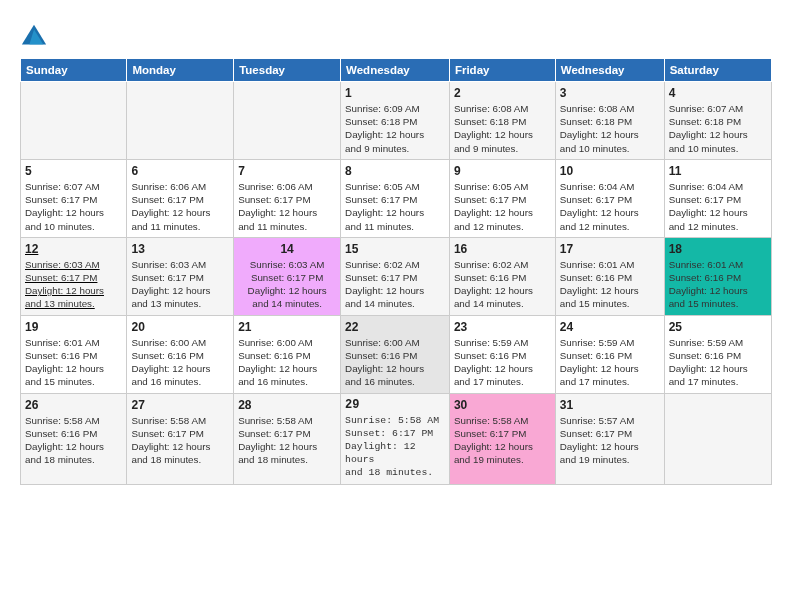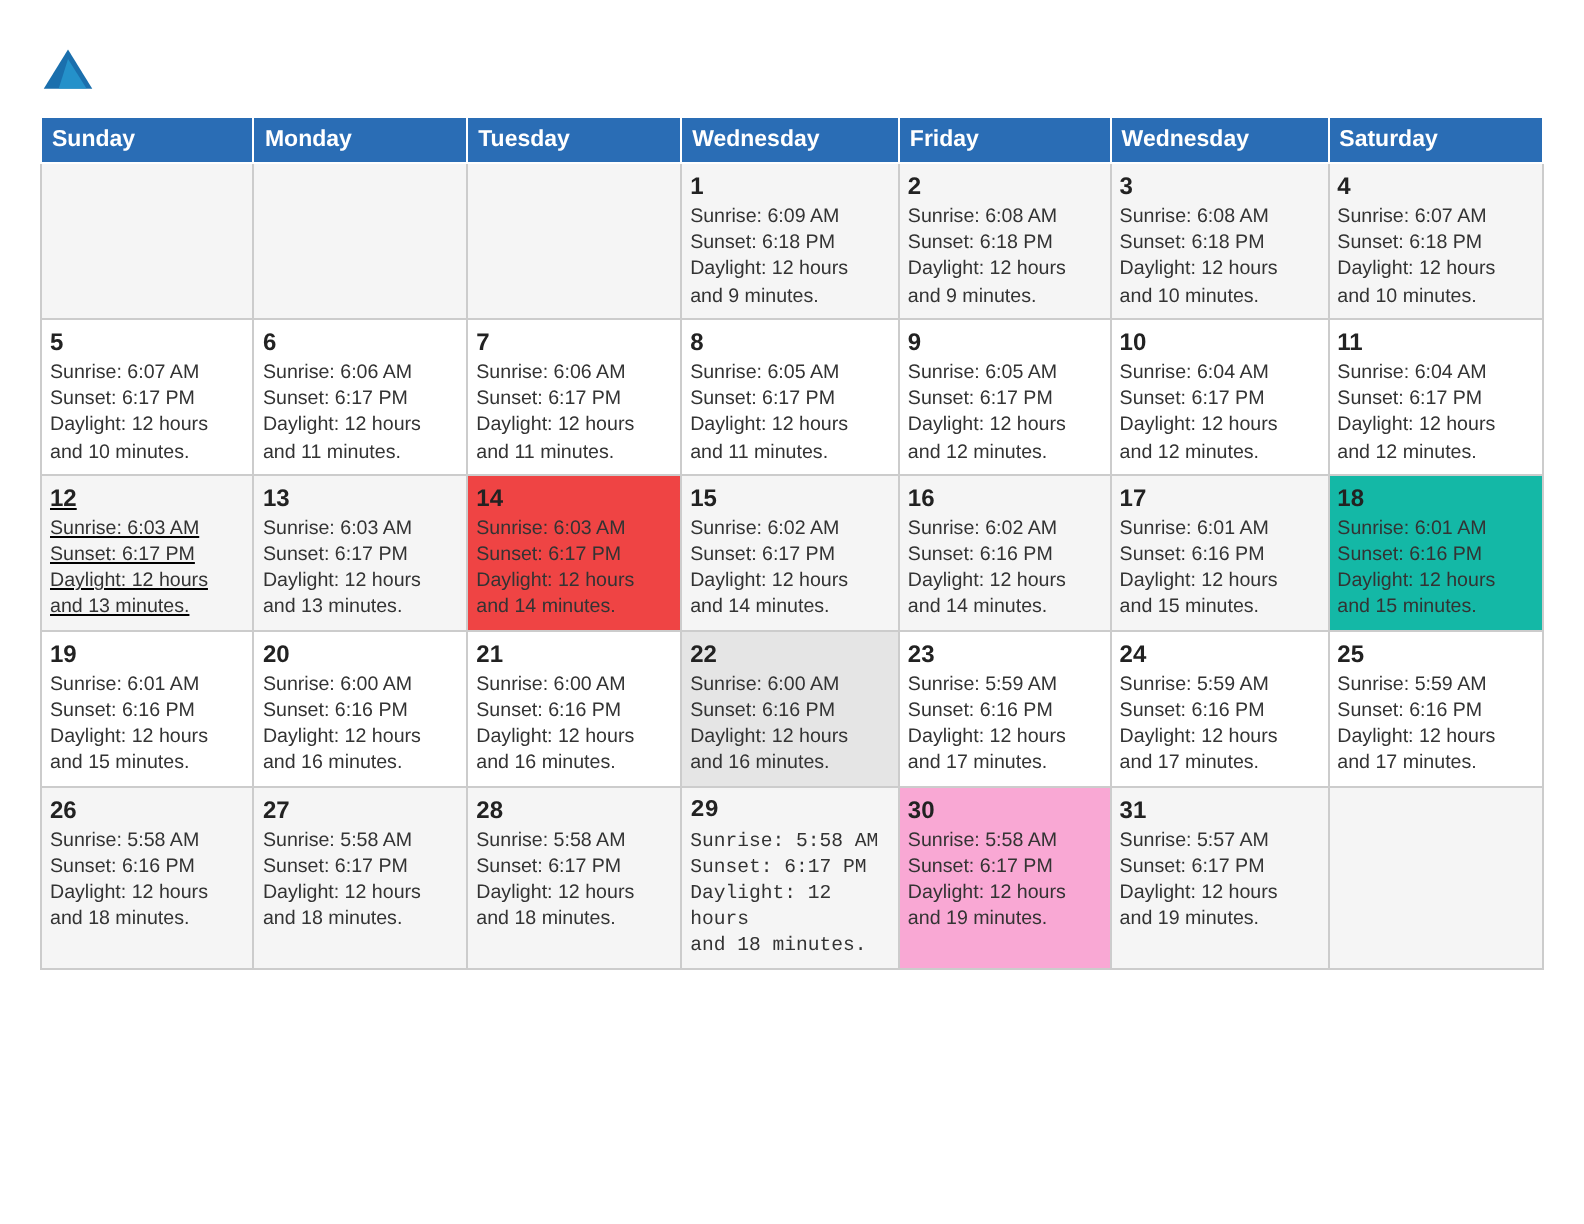--- a/index.html
+++ b/index.html
@@ -232,21 +232,21 @@
 Daylight: 12 hours
 and 13 minutes.</div>
           </td>
           <td style="background: rgb(245, 245, 245);">
             <span class="day-number">13</span>
             <div class="day-info" style="white-space: pre-line;">Sunrise: 6:03 AM
 Sunset: 6:17 PM
 Daylight: 12 hours
 and 13 minutes.</div>
           </td>
-          <td style="background: #ef4444;">
+          <td style="background: #f0abfc; text-align: center;">
             <span class="day-number">14</span>
             <div class="day-info" style="white-space: pre-line;">Sunrise: 6:03 AM
 Sunset: 6:17 PM
 Daylight: 12 hours
 and 14 minutes.</div>
           </td>
           <td style="background: rgb(245, 245, 245);">
             <span class="day-number">15</span>
             <div class="day-info" style="white-space: pre-line;">Sunrise: 6:02 AM
 Sunset: 6:17 PM

